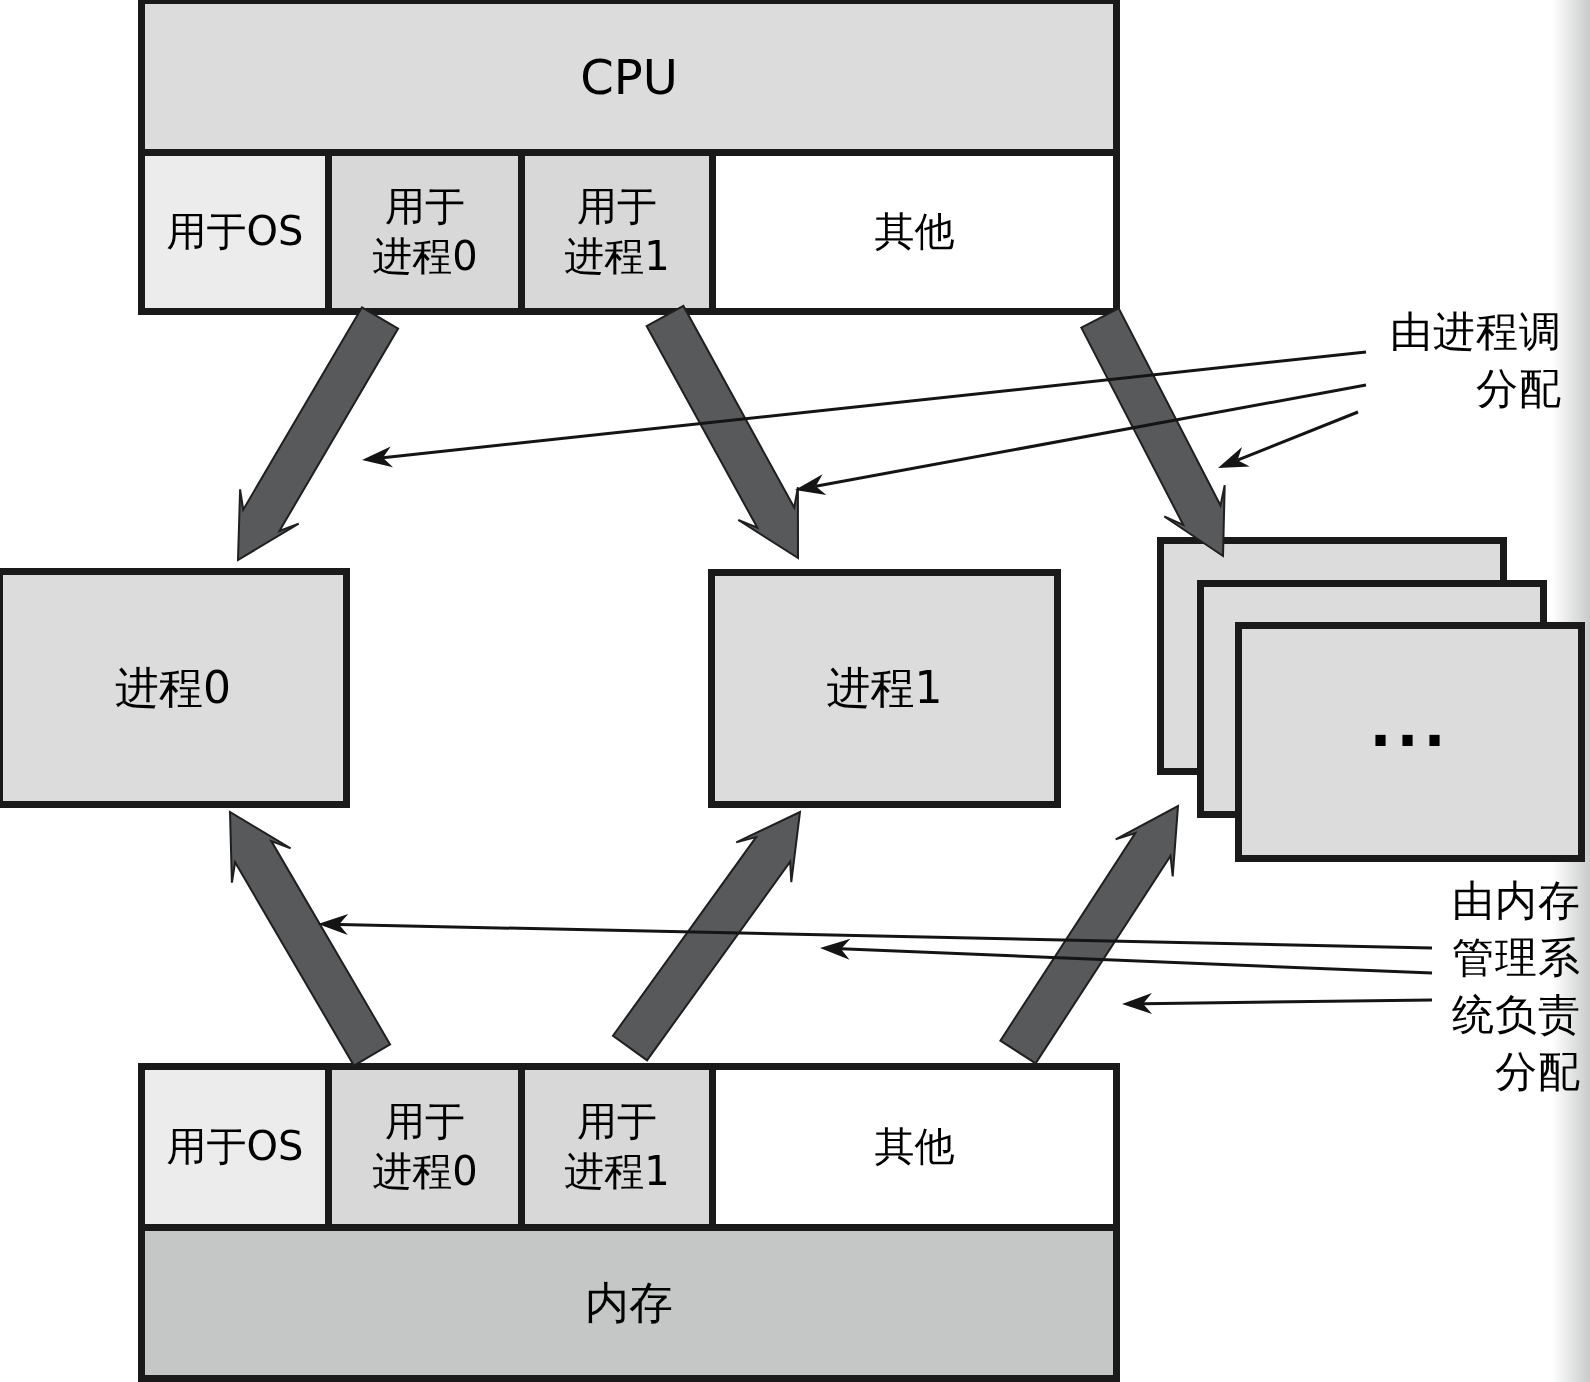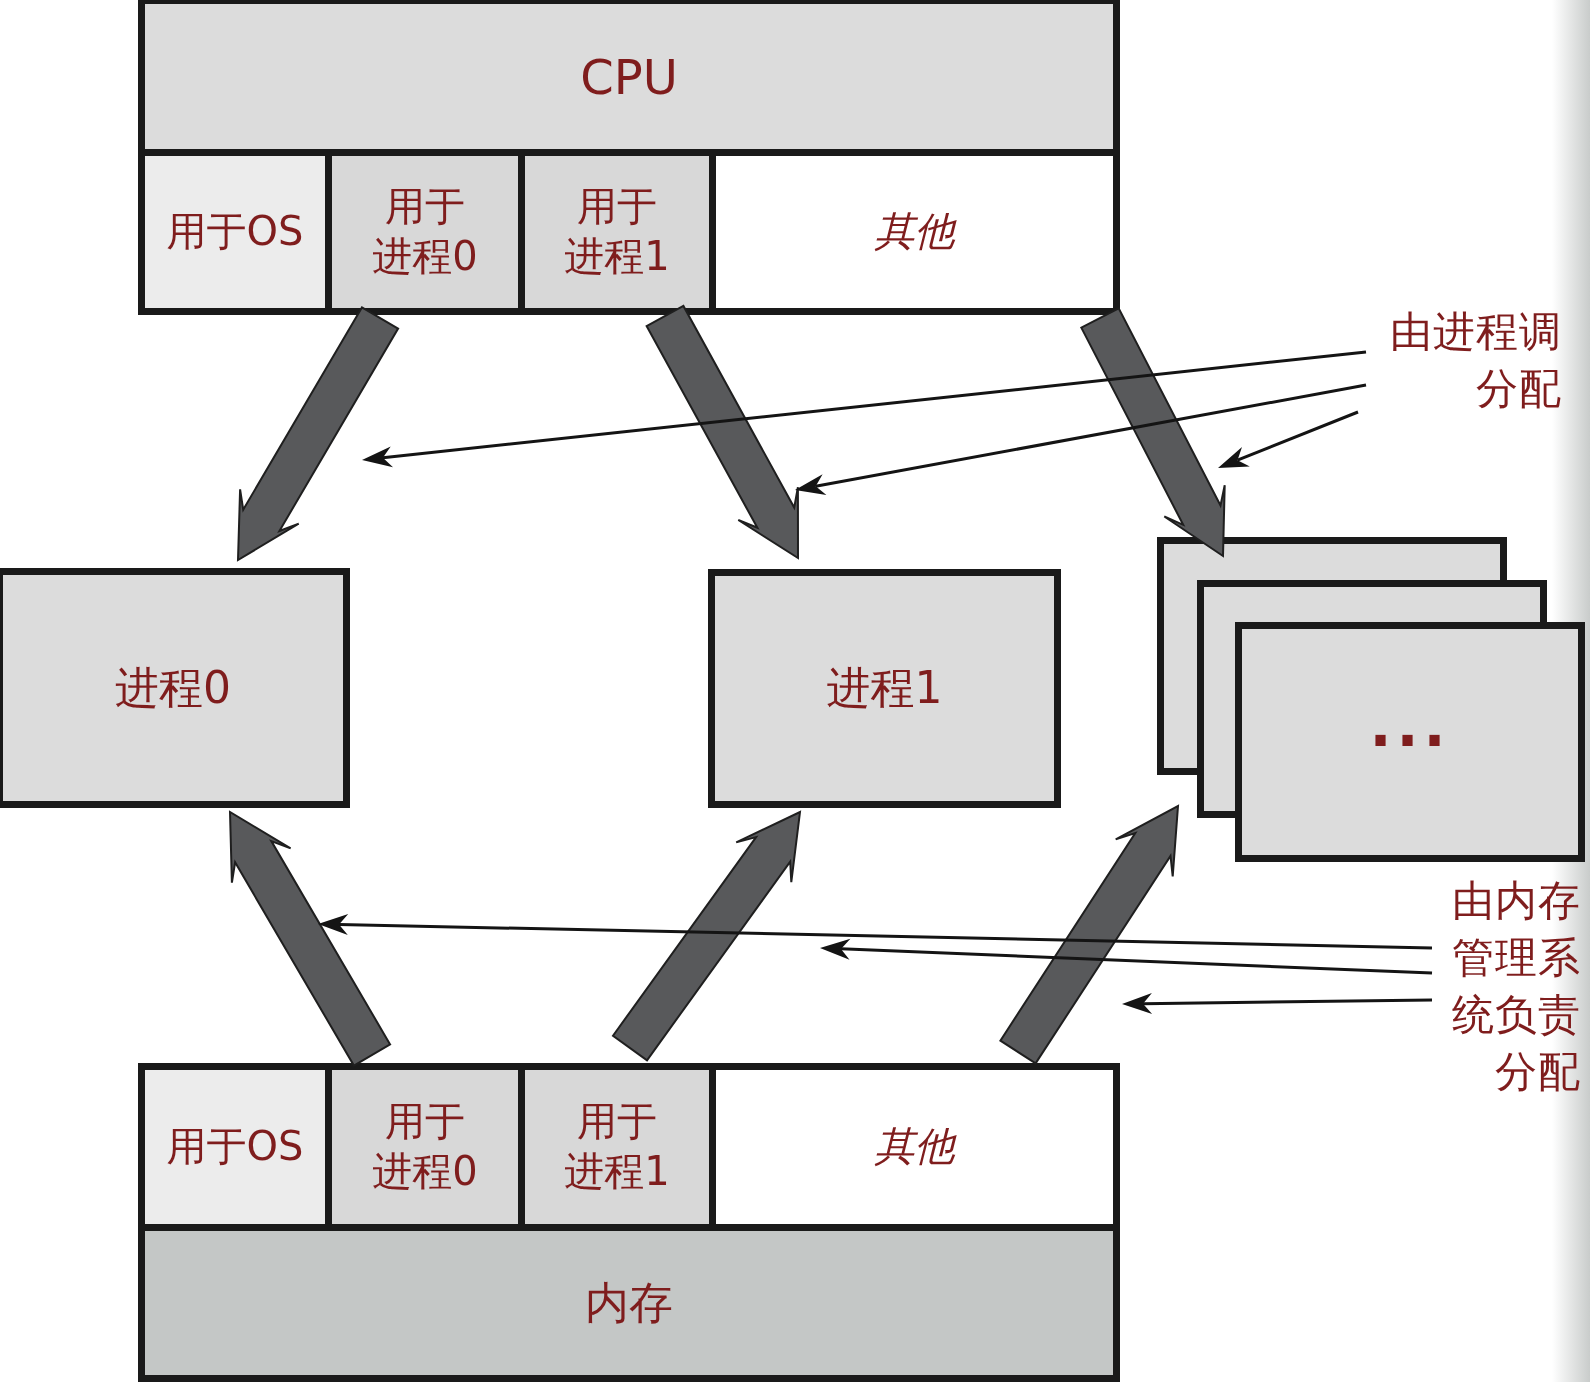--- a/index.html
+++ b/index.html
@@ -1,20 +1,20 @@
 <!DOCTYPE html>
 <html style="--background: #ffffff; --border: #1a1a1a; --box_fill: #dcdcdc; --os_fill: #ececec; --proc_seg_fill: #d8d8d8; --other_fill: #ffffff; --memory_fill: #c4c7c6; --thick_arrow: #58595b; --thin_arrow: #141414; --edge_band: #c9cccb;"><head>
 <meta charset="utf-8">
 <style>
   html,body{margin:0;padding:0;background:#ffffff;}
   .stage{
     position:relative;width:1590px;height:1382px;overflow:hidden;
     background:var(--background,#fff);
     font-family:"DejaVu Sans","Liberation Sans",sans-serif;
-    color:#7f1d1d;
+    color:#000000;
   }
   .right-band{
     position:absolute;top:0;right:0;width:38px;height:100%;z-index:0;
     background:linear-gradient(to right, rgba(201,204,203,0), var(--edge_band,#c9cccb));
   }
   .box{
     position:absolute;box-sizing:border-box;z-index:1;
     border:7px solid var(--border,#1a1a1a);
     background:var(--box_fill,#dcdcdc);
     display:flex;align-items:center;justify-content:center;
@@ -30,21 +30,21 @@
   .seg{
     box-sizing:border-box;display:flex;flex-direction:column;
     align-items:center;justify-content:center;
     font-size:40px;line-height:1.24;text-align:center;
     background:var(--proc_seg_fill,#d8d8d8);
   }
   .seg + .seg{border-left:7px solid var(--border,#1a1a1a);}
   .seg.os{flex:0 0 180px;background:var(--os_fill,#ececec);}
   .seg.p0{flex:0 0 193px;}
   .seg.p1{flex:0 0 191px;}
-  .seg.other{flex:1 1 auto;background:var(--other_fill,#ffffff);font-style:italic;}
+  .seg.other{flex:1 1 auto;background:var(--other_fill,#ffffff);}
   .proc0{left:-4px;top:568px;width:354px;height:240px;font-size:44px;}
   .proc1{left:708px;top:569px;width:353px;height:239px;font-size:44px;}
   .stack-back{left:1157px;top:537px;width:350px;height:238px;}
   .stack-mid{left:1197px;top:580px;width:350px;height:238px;}
   .stack-front{left:1235px;top:622px;width:350px;height:240px;font-size:58px;font-weight:bold;letter-spacing:5px;}
   .stack-front .dots{transform:translateY(-16px);}
   .mem-box{left:138px;top:1224px;width:982px;height:158px;font-size:44px;background:var(--memory_fill,#c4c7c6);}
   .annot{position:absolute;z-index:1;font-size:42px;line-height:57px;white-space:nowrap;letter-spacing:1px;text-align:right;}
   .annot-sched{left:1390px;top:303px;}
   .annot-mem{left:1452px;top:872px;}

